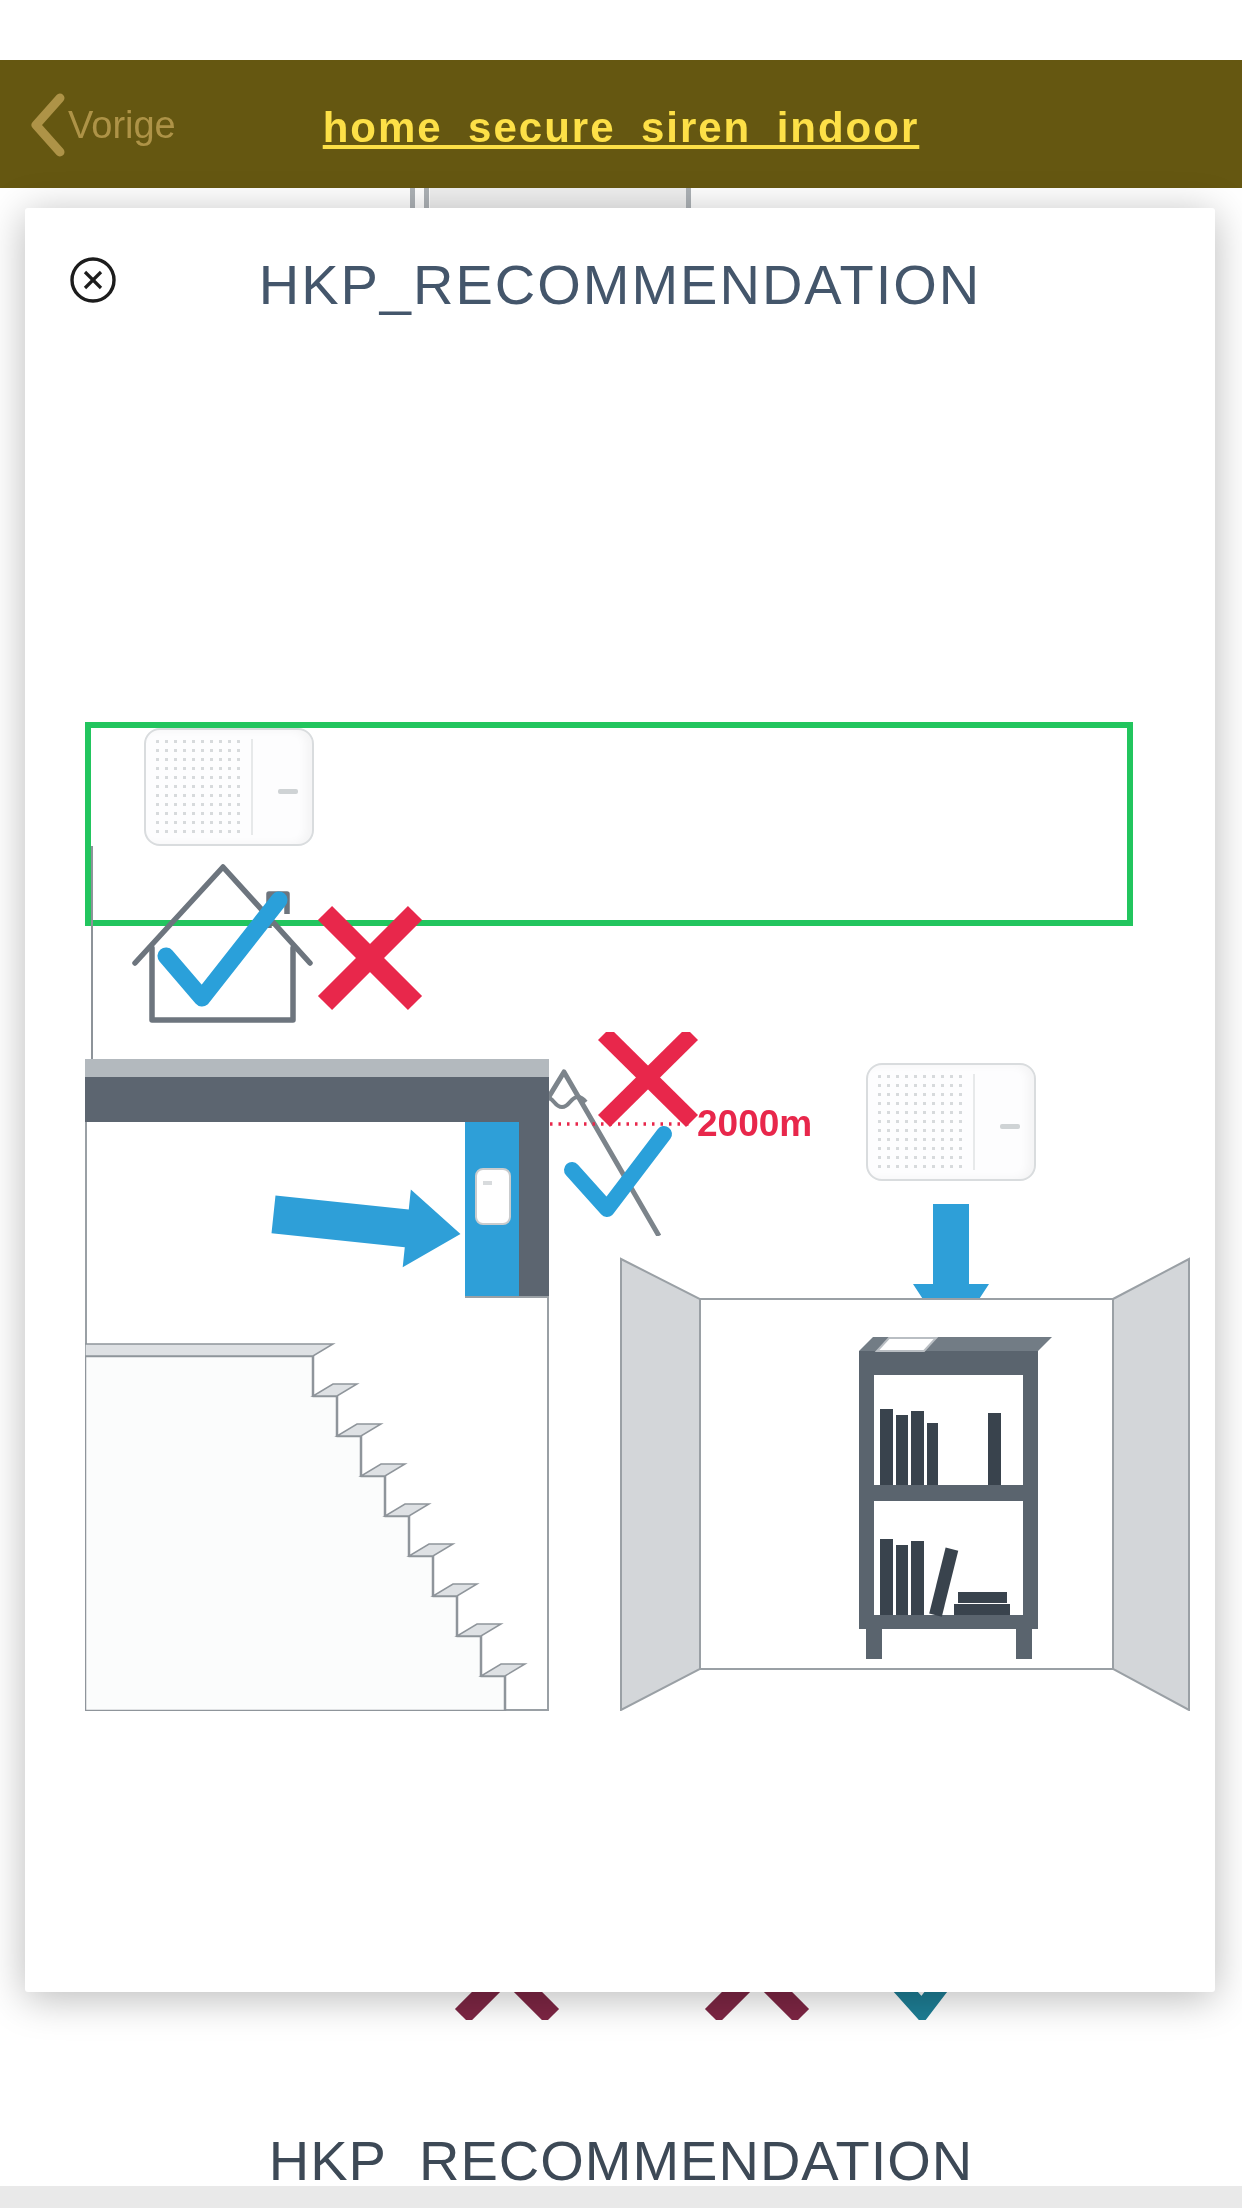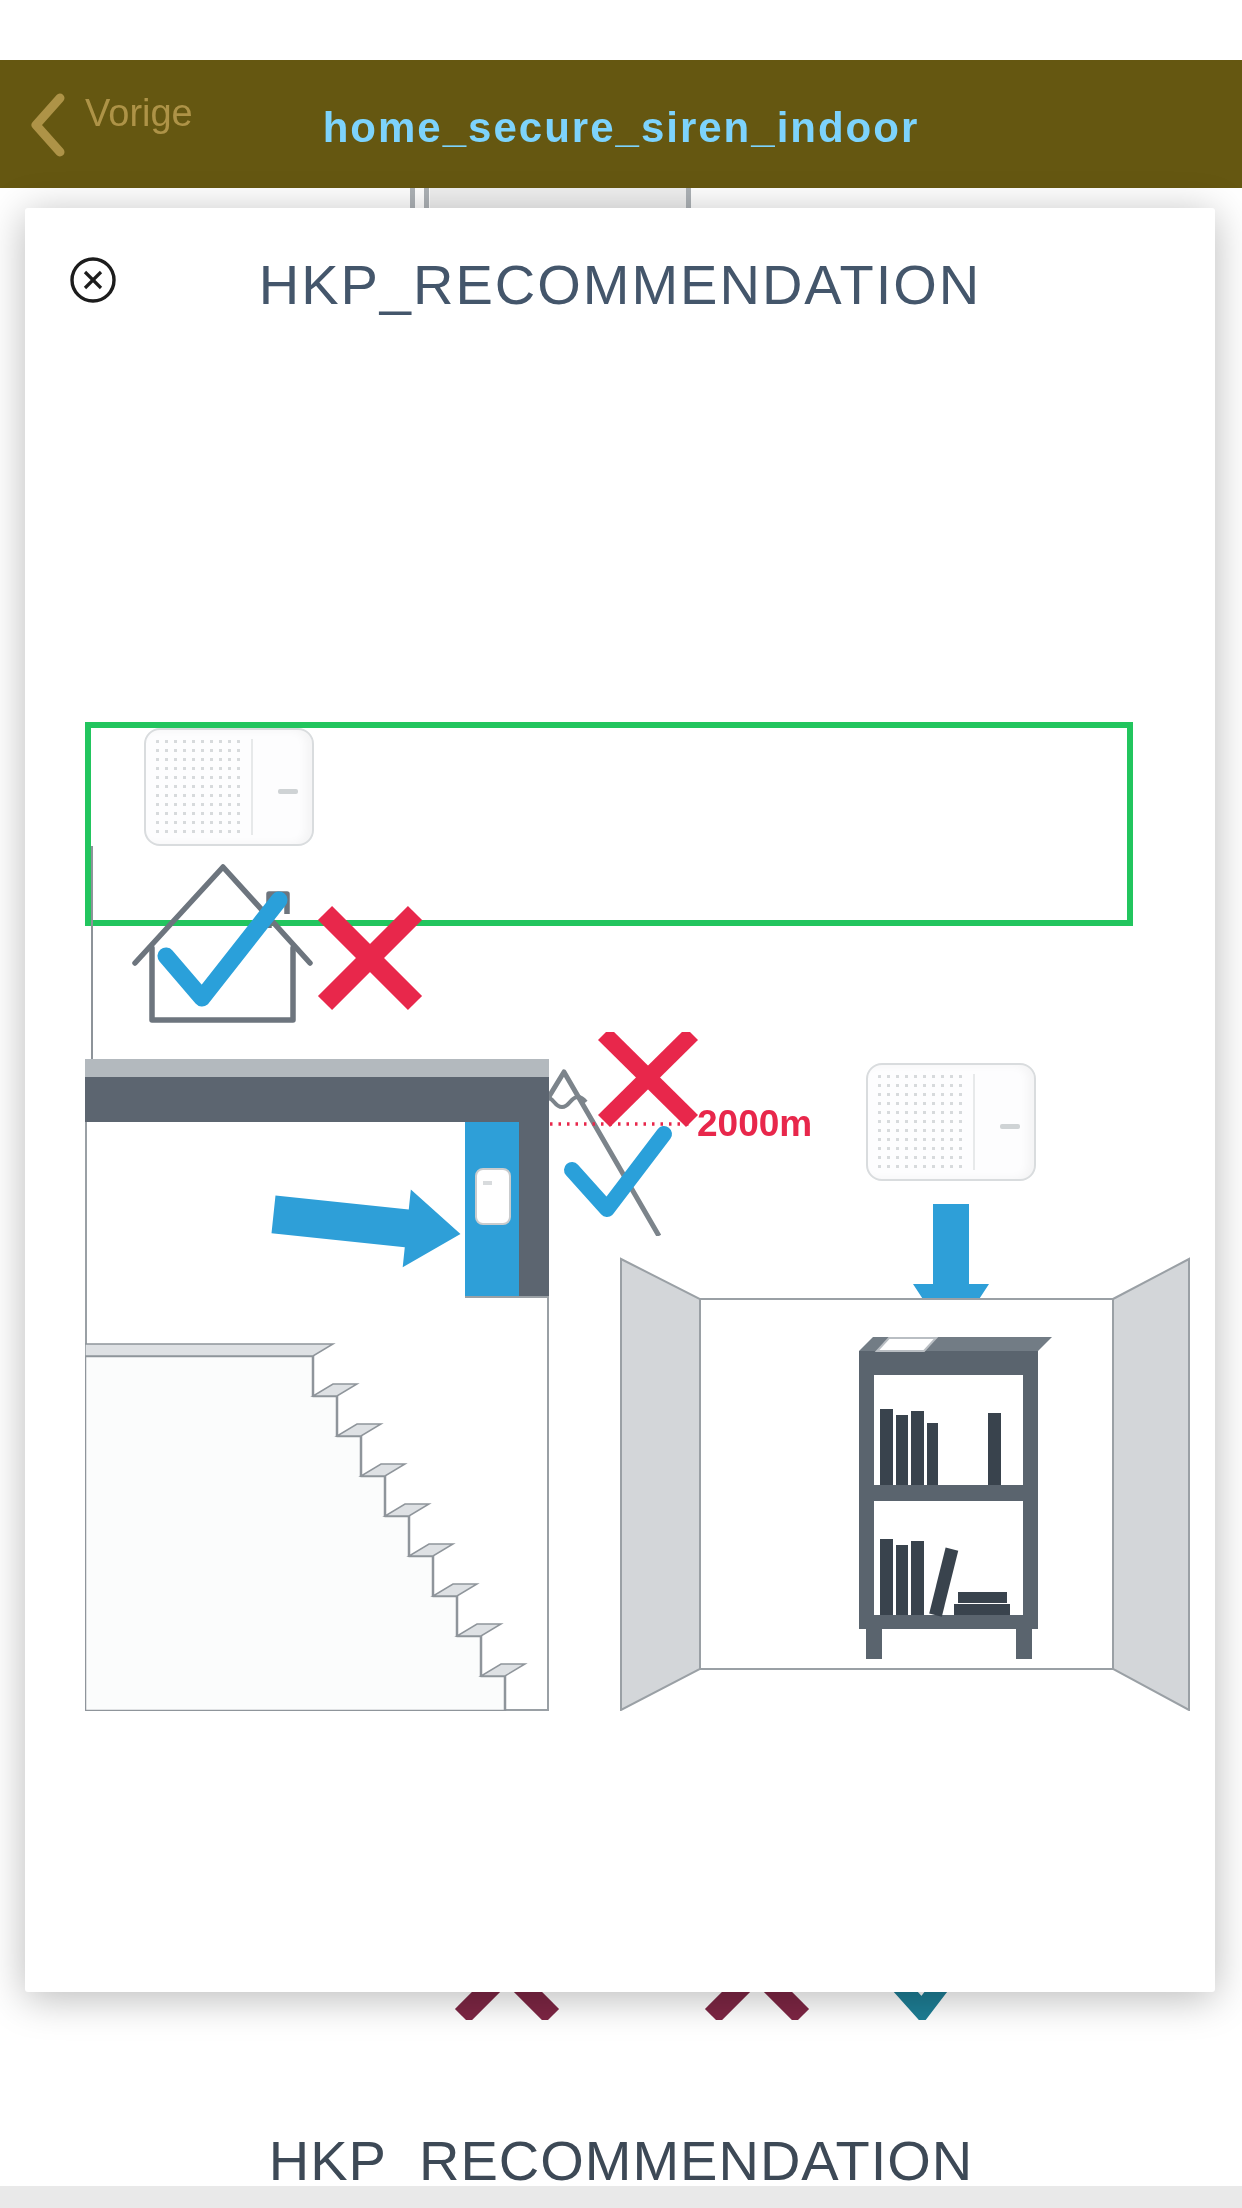--- a/index.html
+++ b/index.html
@@ -10,24 +10,24 @@
   
   .status-bar{
     position:absolute;top:0;left:0;width:100%;height:60px;background:#4A3F0A;
     color:#fff;display:flex;align-items:center;justify-content:space-between;
     box-sizing:border-box;padding:0 26px;font-size:30px;font-weight:600;
   }
   .sb-group{display:flex;align-items:center;gap:12px;z-index:2;}
   .sb-time{position:absolute;left:0;right:0;text-align:center;font-weight:700;z-index:1;}
   
   .nav-bar{position:absolute;top:60px;left:0;width:100%;height:128px;background:#655711;}
-  .back-button{position:absolute;left:28px;top:32px;display:flex;gap:17px;cursor:pointer;}
+  .back-button{position:absolute;left:28px;top:32px;display:flex;align-items:center;gap:0;cursor:pointer;}
   .back-label{font-size:38px;color:#AE9347;}
   .nav-title{position:absolute;left:0;right:0;top:44px;text-align:center;font-size:42px;font-weight:700;
-    color:#7dd3fc;letter-spacing:2px;}
+    color:#fde047;letter-spacing:2px;text-decoration:underline;}
   
   .peek-top{position:absolute;top:188px;left:0;width:1242px;height:20px;overflow:hidden;}
   .peek-bottom{position:absolute;top:1992px;left:0;width:1242px;height:28px;overflow:hidden;}
   .peek-bottom svg{display:block;margin-top:-72px;}
   .under-title{position:absolute;top:2128px;left:0;right:0;text-align:center;
     font-size:56px;color:#3D4956;letter-spacing:1px;}
   .under-footer{position:absolute;top:2186px;left:0;right:0;height:22px;background:#E9E9E9;}
   
   .modal{position:absolute;left:25px;top:208px;width:1190px;height:1784px;background:#fff;
     border-radius:3px;box-shadow:0 6px 40px rgba(0,0,0,0.28);}

